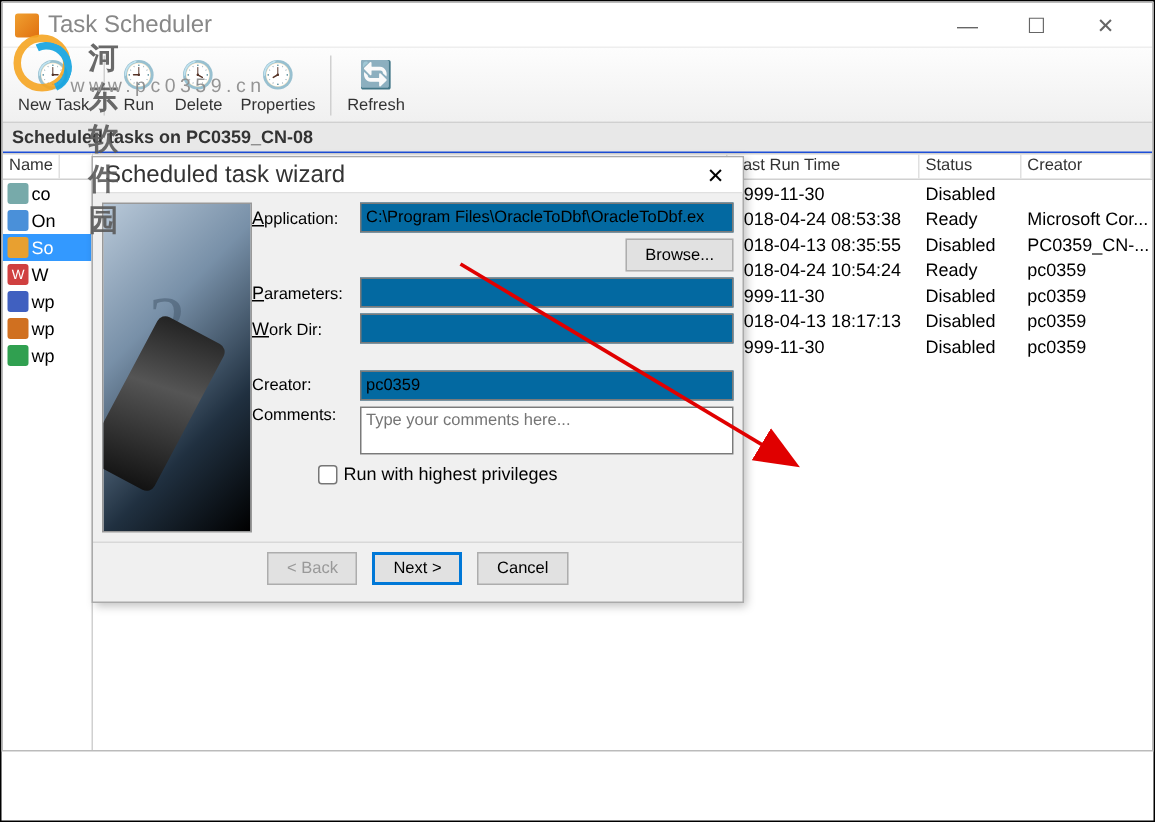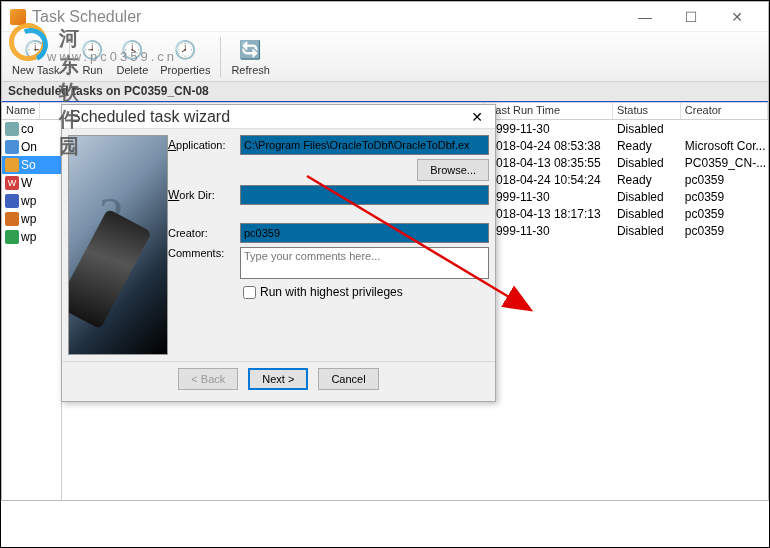--- a/index.html
+++ b/index.html
@@ -41,21 +41,21 @@
 .form-row { display: flex; align-items: center; gap: 6px; }
 .form-row label { width: 66px; font-size: 11px; text-align: left; }
 .form-row label u { text-decoration: underline; }
 .form-row input[type=text] { flex: 1; height: 20px; border: 1px solid #7a7a7a; padding: 0 3px; font-size: 11px; background: #0369a1; }
 .form-row textarea { flex: 1; height: 32px; border: 1px solid #7a7a7a; padding: 2px 3px; font-size: 11px; background: #fff; color: #888; resize: none; font-family: inherit; }
 .btn { height: 22px; padding: 0 12px; border: 1px solid #adadad; background: #e1e1e1; font-size: 11px; cursor: pointer; }
 .btn.default { border: 2px solid #0078d7; }
 .btn:disabled { color: #999; }
 .dlg-footer { height: 34px; display: flex; justify-content: center; align-items: center; gap: 10px; padding: 0 14px; border-top: 1px solid #d8d8d8; }
 .browse-row { display: flex; justify-content: flex-end; padding-right: 0; }
-.chk-row { display: flex; align-items: center; gap: 4px; margin-left: 75px; margin-top: 2px; }
+.chk-row { display: flex; align-items: center; gap: 4px; margin-left: 44px; margin-top: 2px; }
 .sp { height: 10px; }
 .watermark { position: absolute; top: 22px; left: 2px; z-index: 50; pointer-events: none; opacity: 0.9; }
 .wm-logo { width: 58px; height: 40px; position: absolute; left: 0; top: 0; }
 .wm-ring { position: absolute; width: 38px; height: 38px; border: 5px solid #f6a623; border-radius: 50%; left: 6px; top: 0; }
 .wm-ring:after { content: ""; position: absolute; width: 24px; height: 24px; border: 5px solid #11a3e0; border-radius: 50%; border-left-color: transparent; border-bottom-color: transparent; left: 0; top: 0; transform: rotate(20deg); }
 .wm-text { position: absolute; left: 56px; top: 2px; font-size: 20px; font-weight: bold; color: #5a5a5a; letter-spacing: 1px; font-family: "Microsoft YaHei", sans-serif; }
 .wm-url { position: absolute; left: 44px; top: 26px; font-size: 13px; color: #8a8a8a; letter-spacing: 3px; font-family: Arial, sans-serif; }
 .arrow-svg { position: absolute; z-index: 20; pointer-events: none; }
 </style>
 </head>
@@ -201,20 +201,24 @@
     <div class="dlg-image"></div>
     <div class="dlg-form">
       <div class="form-row">
         <label><u>A</u>pplication:</label>
         <input type="text" value="C:\Program Files\OracleToDbf\OracleToDbf.ex" style="">
       </div>
       <div class="form-row browse-row">
         <button class="btn">Browse...</button>
       </div>
       <div class="form-row">
+        <label><u>P</u>arameters:</label>
+        <input type="text" value="" style="">
+      </div>
+      <div class="form-row">
         <label><u>W</u>ork Dir:</label>
         <input type="text" value="" style="">
       </div>
       <div class="sp"></div>
       <div class="form-row">
         <label>Creator:</label>
         <input type="text" value="pc0359" style="">
       </div>
       <div class="form-row" style="align-items:flex-start">
         <label>Comments:</label>

